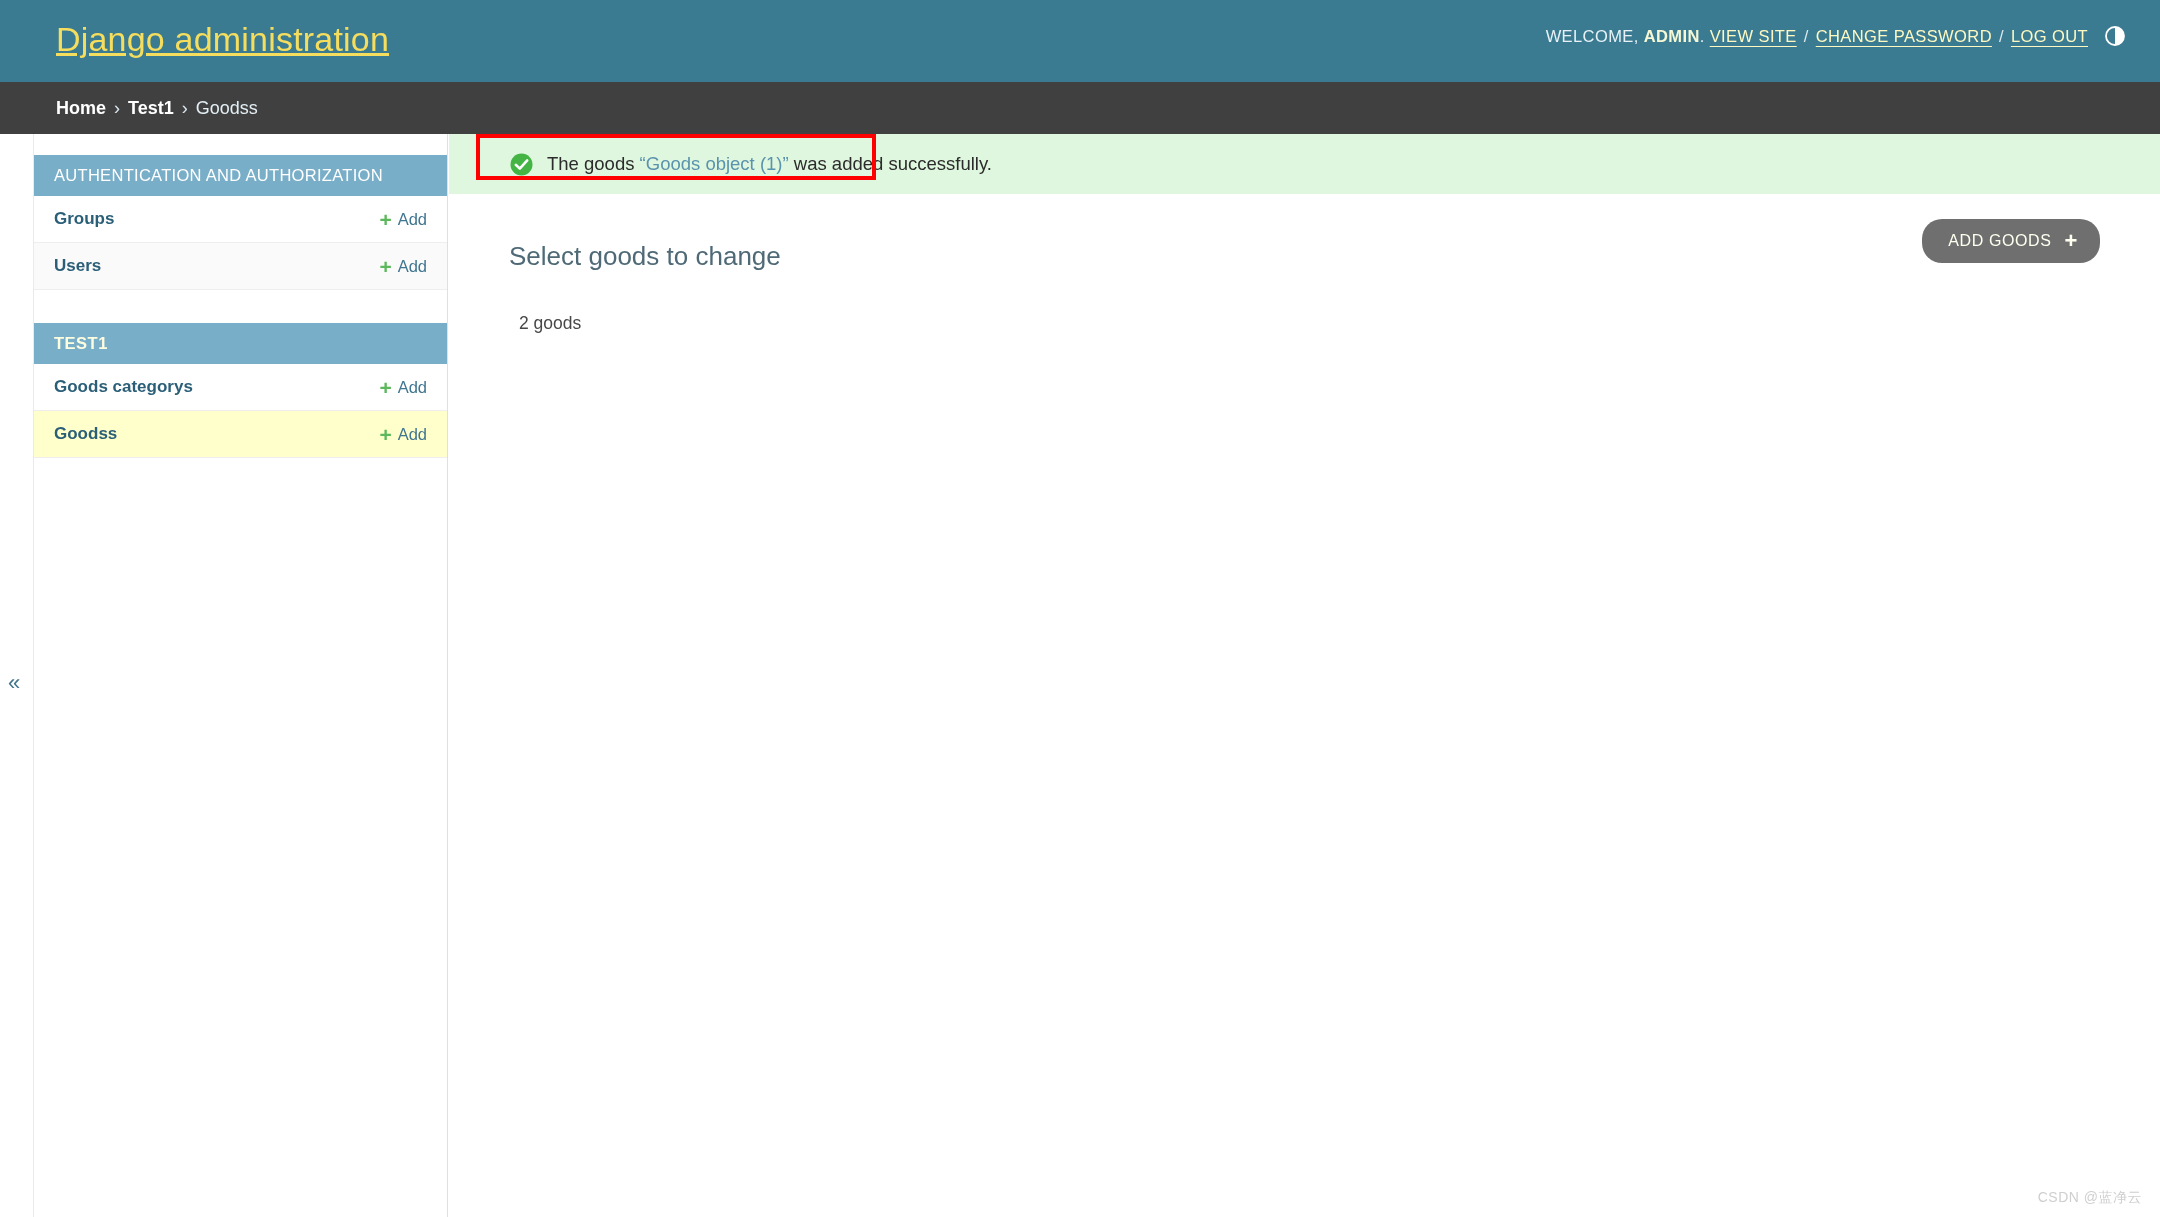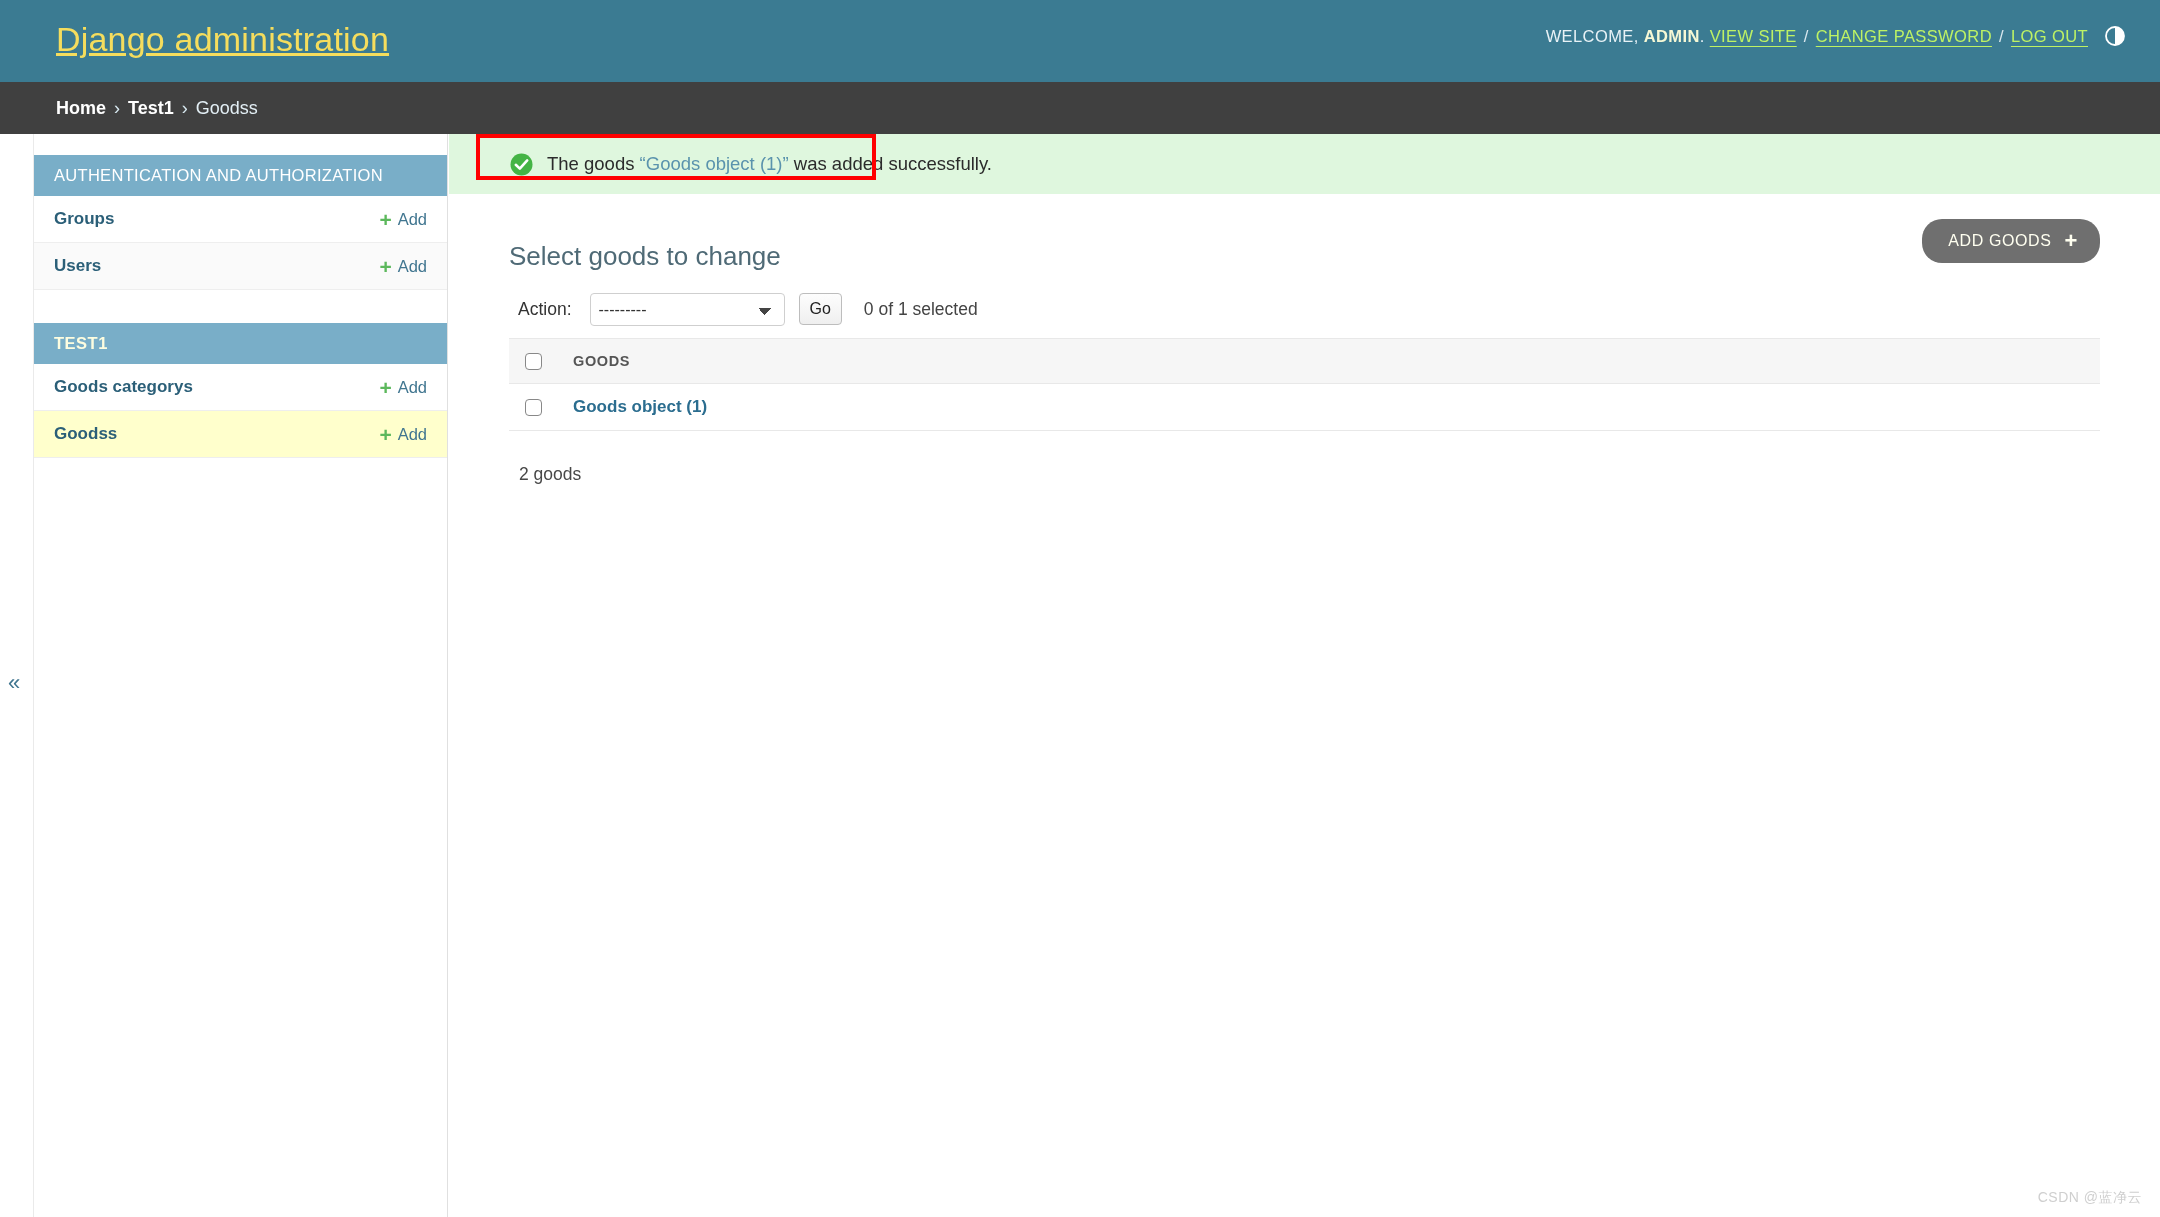--- a/index.html
+++ b/index.html
@@ -40,21 +40,21 @@
     font-size: 16.5px;
     letter-spacing: 0.4px;
     color: #ffffff;
     display: flex; align-items: center; gap: 0px;
     white-space: nowrap;
     text-transform: uppercase;
   }
   #user-tools .plain { color: #e8f2f6; }
   #user-tools .uname { font-weight: bold; color: #f6f8d5; }
   #user-tools a {
-    color: #bef264; text-decoration: underline;
+    color: #fef9c3; text-decoration: underline;
     text-underline-offset: 4px;
     text-decoration-thickness: 1px;
   }
   #user-tools .sep { color: #dbe9ef; padding: 0 7px; }
   #theme-toggle {
     margin-left: 16px;
     width: 22px; height: 22px;
     display: inline-flex; align-items: center; justify-content: center;
     cursor: pointer;
   }
@@ -383,49 +383,21 @@
       <div id="content-head">
         <h1 id="page-title">Select goods to change</h1>
         <div id="object-tools">
           <a id="addlink-button" href="#">
             <span>ADD GOODS</span>
             <span class="bigplus">+</span>
           </a>
         </div>
       </div>
 
-      <div id="changelist-actions">
-        <label id="action-label" for="action-select">Action:</label>
-        <select id="action-select">
-          <option>---------</option>
-        </select>
-        <button id="go-button" type="button">Go</button>
-        <span id="action-counter">0 of 1 selected</span>
-      </div>
-
-      <table id="result_list">
-        <thead>
-          <tr>
-            <th class="col-check">
-              <span class="chk"></span>
-            </th>
-            <th>GOODS</th>
-          </tr>
-        </thead>
-        <tbody>
-          <tr>
-            <td class="col-check">
-              <span class="chk"></span>
-            </td>
-            <td>
-              <a class="row-link" href="#">Goods object (1)</a>
-            </td>
-          </tr>
-        </tbody>
-      </table>
+
 
       <div id="result-counter">2 goods</div>
 
     </div>
   </div>
 
   <div id="watermark">CSDN @蓝净云</div>
 
 </div>
 

